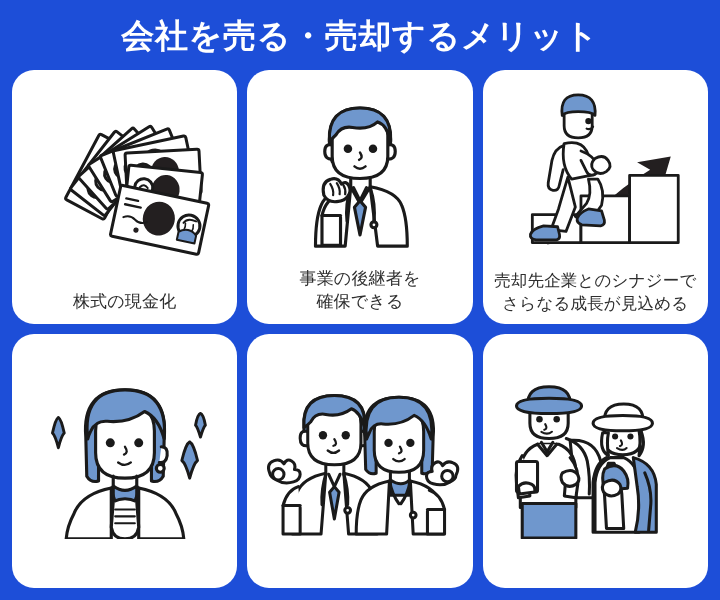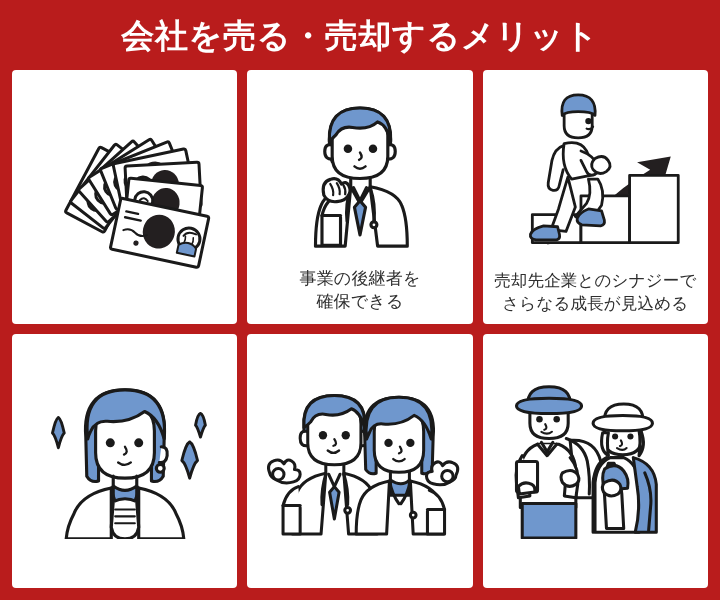--- a/index.html
+++ b/index.html
@@ -13,21 +13,21 @@
 
   body {
     background: #7c9fd4;
     font-family: "Liberation Sans", "DejaVu Sans", sans-serif;
   }
 
   #infographic {
     position: relative;
     width: 720px;
     height: 600px;
-    background: #b91c1c;
+    background: #1d4ed8;
     display: flex;
     flex-direction: column;
     padding: 0 12px 12px 12px;
   }
 
   
   .title-bar {
     height: 70px;
     display: flex;
     align-items: center;
@@ -49,21 +49,21 @@
   .card-grid {
     flex: 1 1 auto;
     display: grid;
     grid-template-columns: repeat(3, 1fr);
     grid-template-rows: repeat(2, 1fr);
     gap: 10px;
   }
 
   .card {
     background: #ffffff;
-    border-radius: 4px;
+    border-radius: 22px;
     display: flex;
     flex-direction: column;
     align-items: center;
     justify-content: flex-start;
     padding: 8px 6px 10px 6px;
     overflow: hidden;
   }
 
   .card-art {
     flex: 1 1 auto;
@@ -168,20 +168,21 @@
               <path d="M69 24q3 -6 12 -4" stroke-width="2"></path>
               <path d="M66 34q4 -4 9 -4 t9 4 l0 8 l-18 0 z" fill="#6f97cd" stroke-width="2"></path>
               <path d="M71 24 q1 4 0 6 M79 24 q1 4 0 6" stroke-width="1.6"></path>
               <path d="M8 12 l12 0 M8 18 l16 0" stroke-width="2.4"></path>
               <path d="M9 31 q6 -4 12 0 t12 0" stroke-width="2"></path>
               <circle cx="24" cy="41" r="2.6" fill="#231f20" stroke="none"></circle>
             </g>
           </g>
         </svg>
       </div>
+      <div class="card-label">株式の現金化</div>
     </div>
 
     <div class="card">
       <div class="card-art">
         <svg viewBox="0 0 170 165" width="158" height="153" fill="none" stroke="#1a1a1a" stroke-width="3.4" stroke-linejoin="round" stroke-linecap="round">
 
           <path d="M52 48 q0 -34 33 -34 q33 0 33 34 q0 10 -3 16 q-2 -16 -12 -20 q-10 8 -26 6 q-11 -1 -17 9 q-5 6 -5 13 q-3 -8 -3 -24 z" fill="#6f97cd" stroke="#1a1a1a"></path>
 
           <path d="M55 54 q-8 -2 -8 7 q0 9 9 8" fill="#fff"></path>
           <path d="M115 54 q8 -2 8 7 q0 9 -9 8" fill="#fff"></path>

